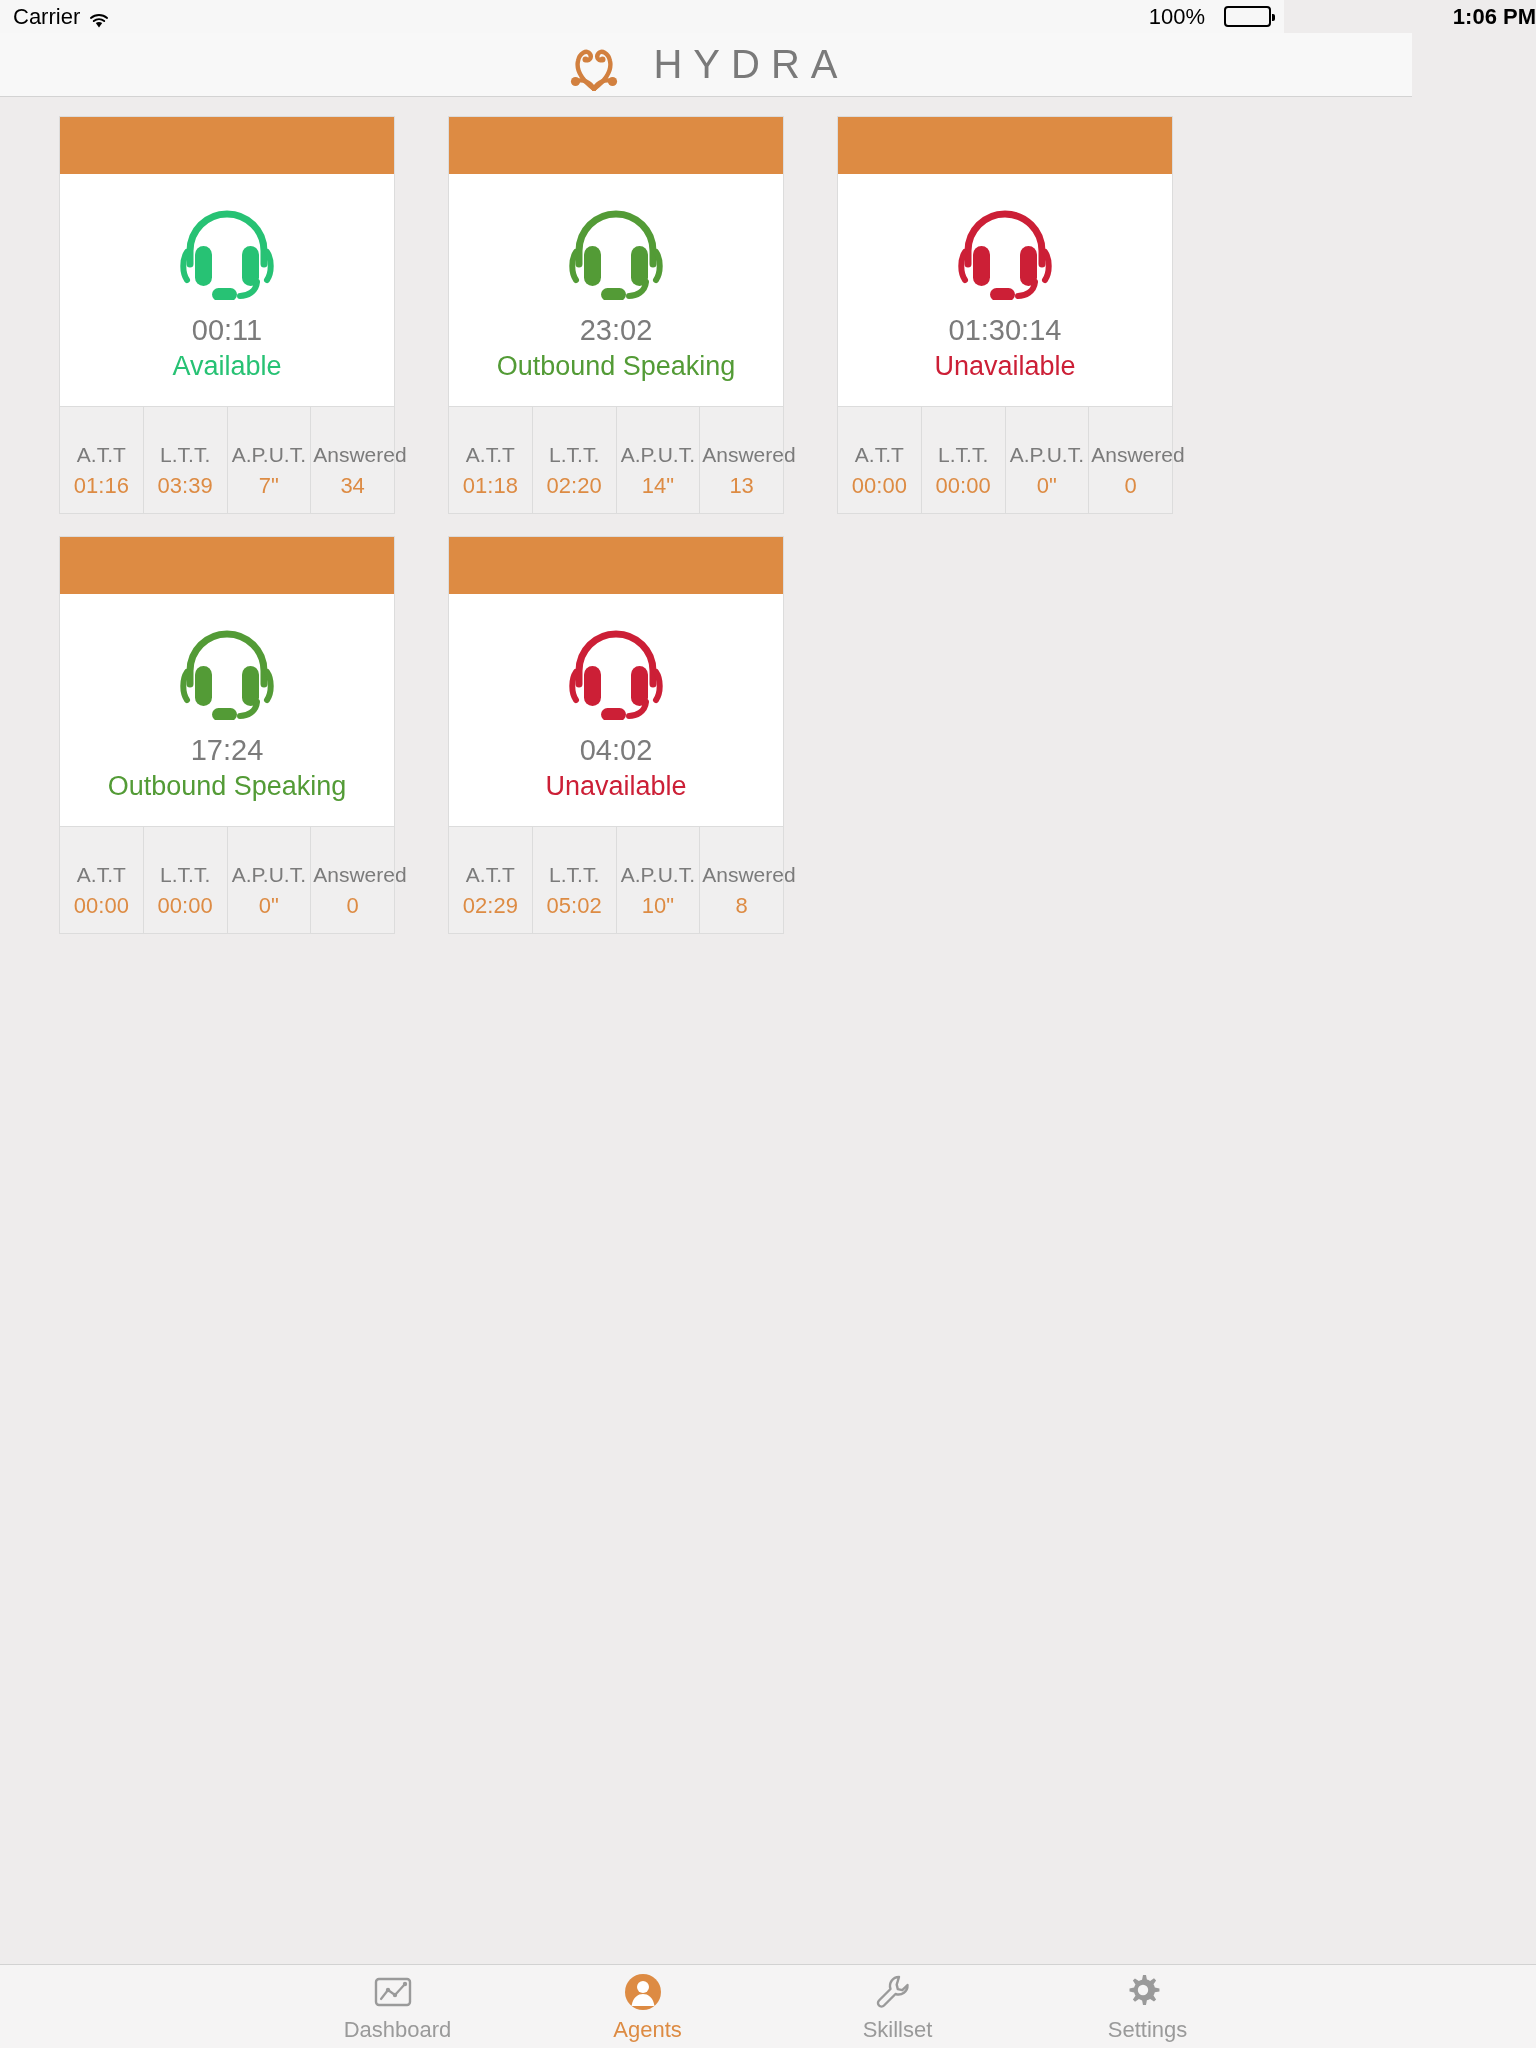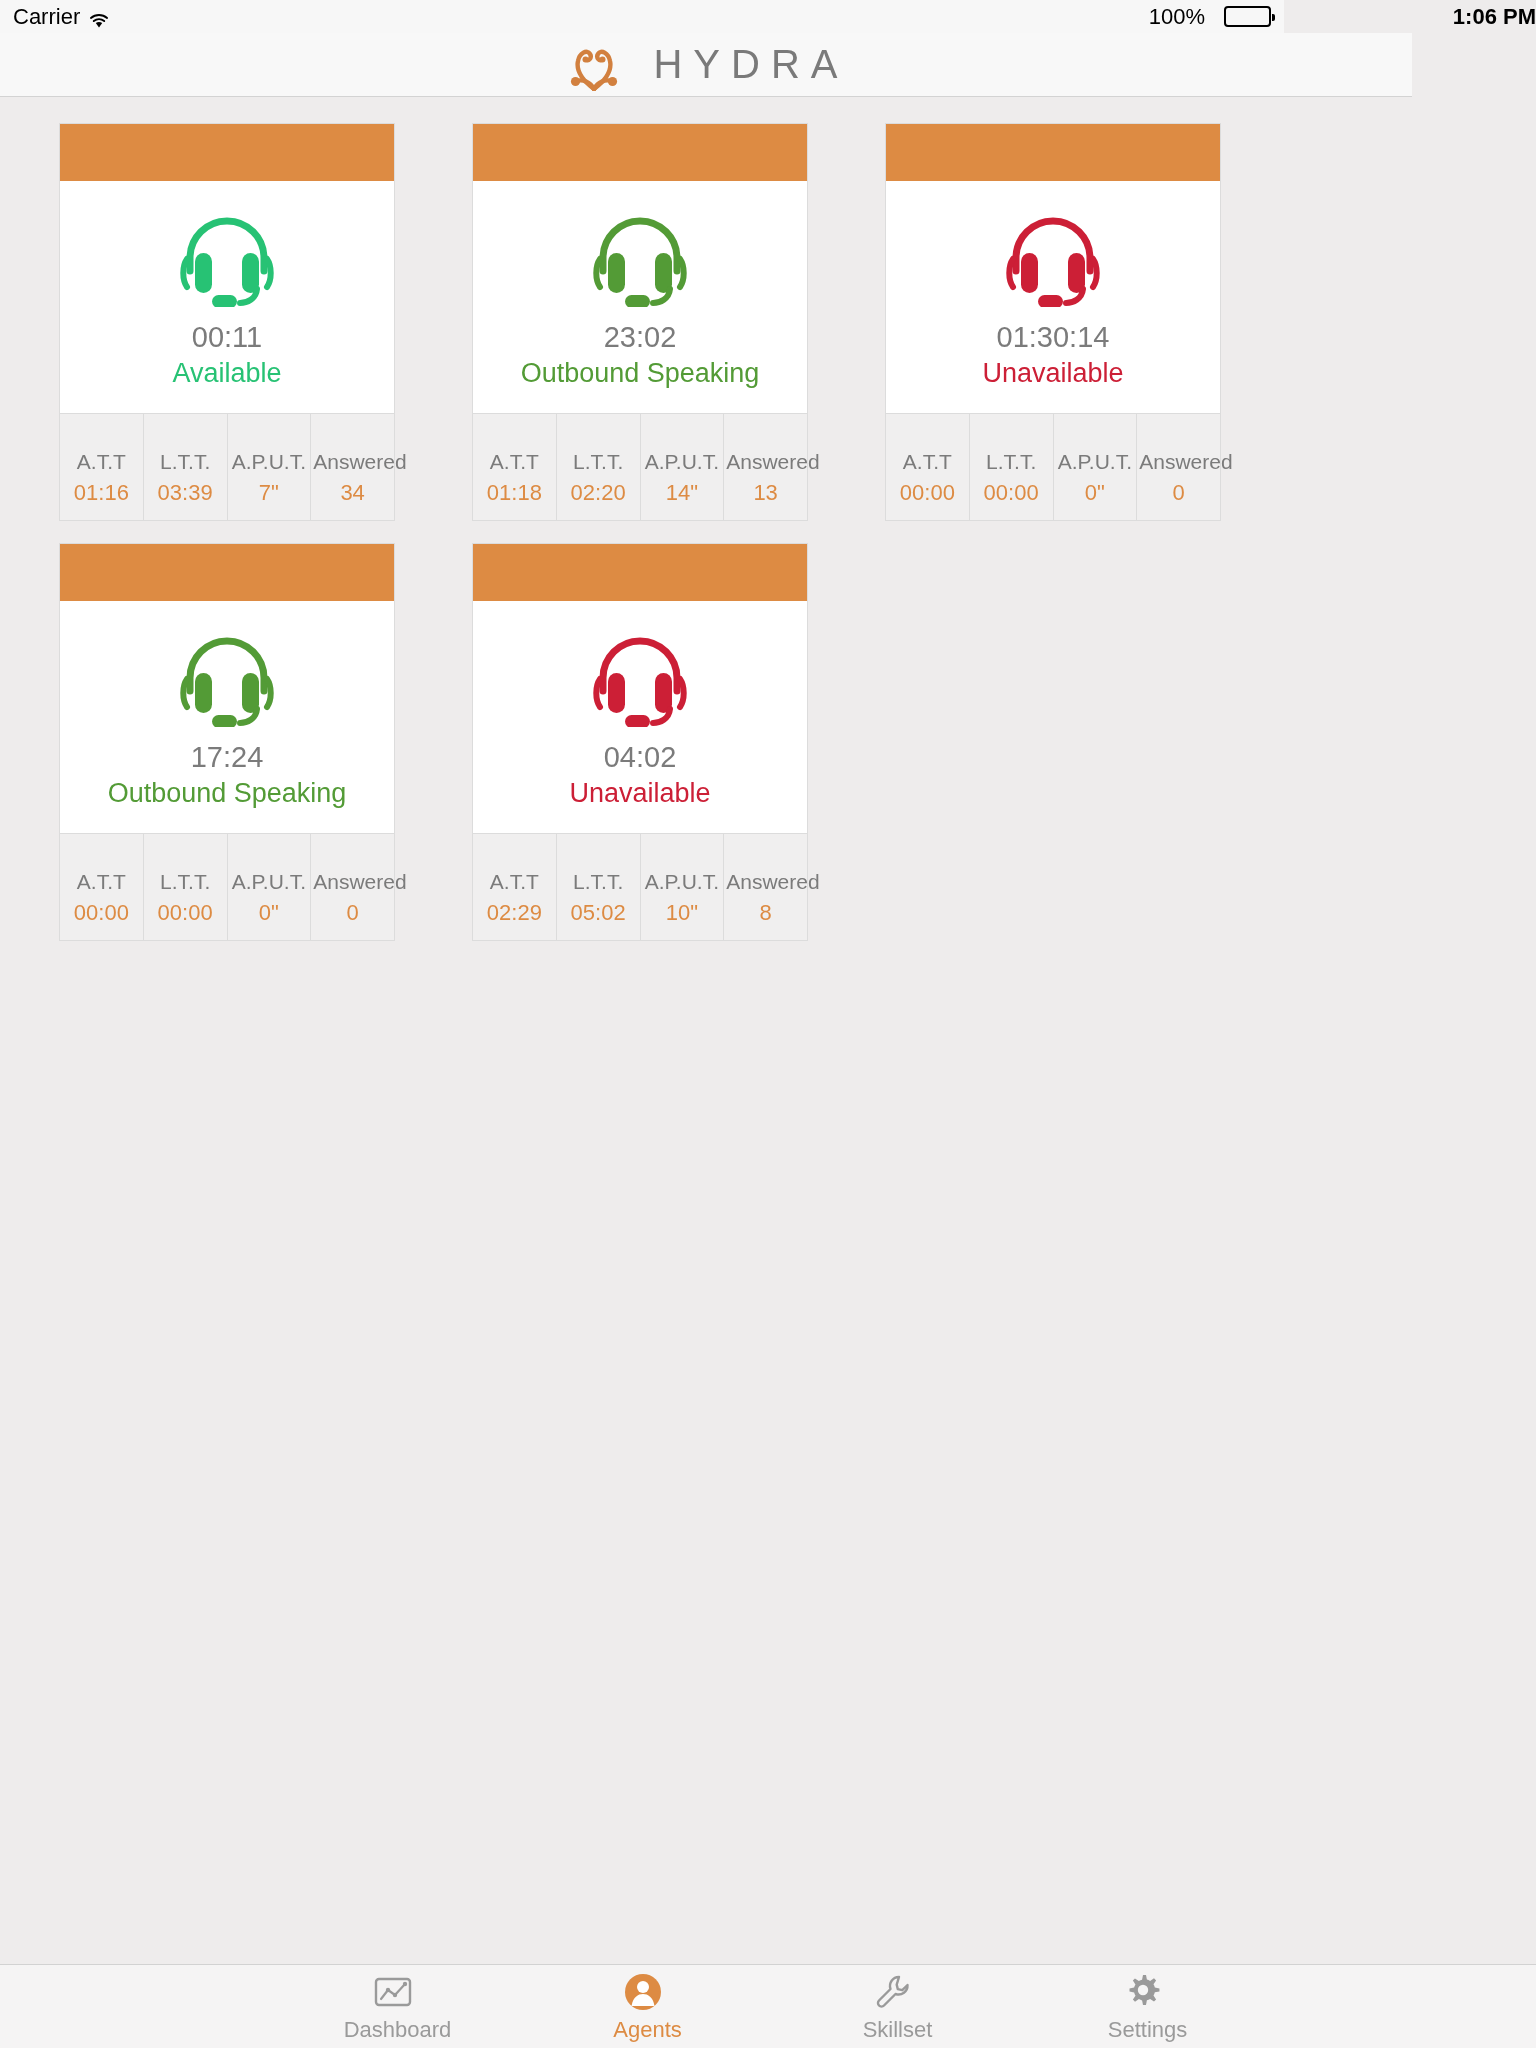--- a/index.html
+++ b/index.html
@@ -43,24 +43,24 @@
     gap: 22px;
   }
   .brand-logo { width: 62px; height: 52px; display: block; }
   .brand-name {
     font-size: 40px; color: #7a7a7a; letter-spacing: 11px;
     font-weight: 400; padding-left: 6px;
   }
 
   
   .agents-grid {
-    position: absolute; top: 123px; left: 31px;
+    position: absolute; top: 116px; left: 31px;
     width: 1480px;
     display: flex; flex-wrap: wrap;
-    gap: 22px 77px;
+    gap: 22px 53px;
     padding-left: 28px;
   }
   .agent-card {
     width: 336px;
     background: #ffffff;
     border: 1px solid #dcdcdc;
     display: flex; flex-direction: column;
   }
   .card-banner { height: 57px; background: #dd8b43; }
   .card-body {

